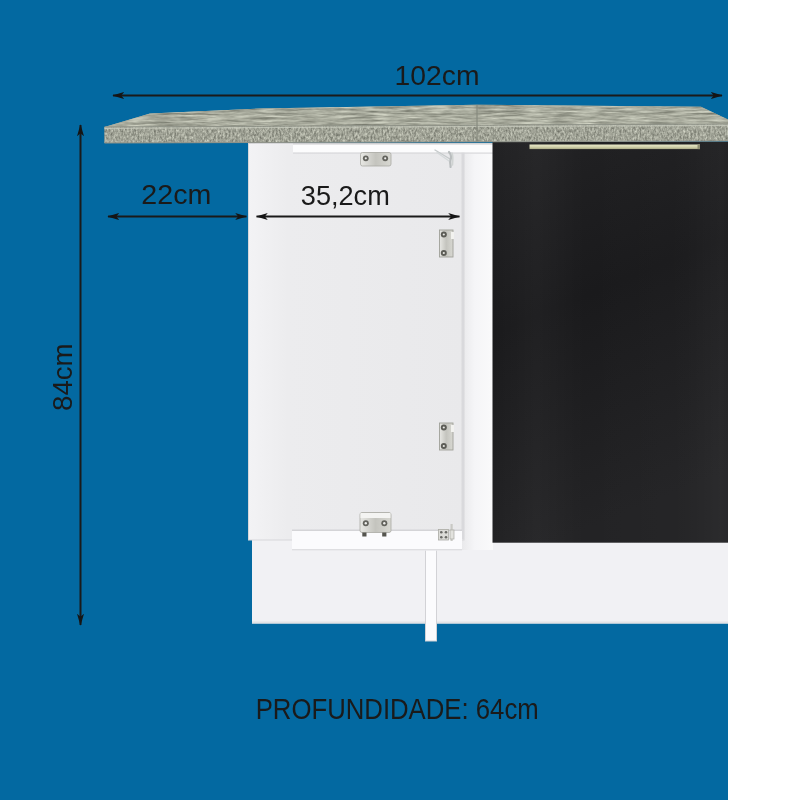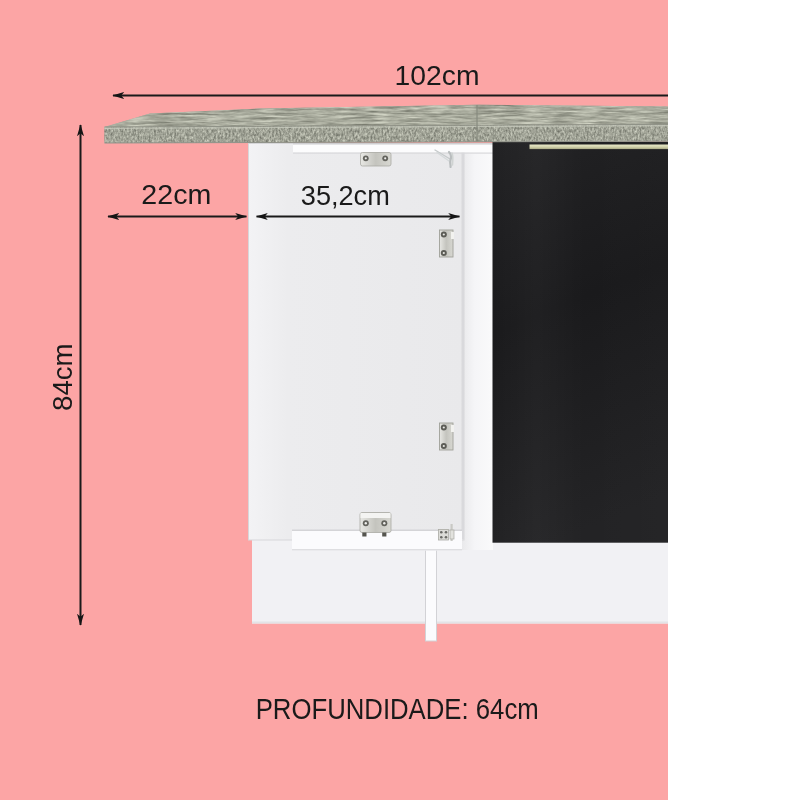--- a/index.html
+++ b/index.html
@@ -1,16 +1,16 @@
 <!DOCTYPE html>
 <html><head>
 <meta charset="utf-8">
 <style>
   html,body{margin:0;padding:0;background:#ffffff;}
-  #scene{position:relative;width:668px;height:800px;background:#fca5a5;overflow:hidden;}
+  #scene{position:relative;width:728px;height:800px;background:#0369a1;overflow:hidden;}
   svg{display:block;}
   text{font-family:"Liberation Sans", sans-serif;fill:#1a1a1a;}
 </style>
 </head>
 <body>
 <div id="scene">
 <svg width="800" height="800" viewBox="0 0 800 800">
   <defs>
     <marker id="ah" viewBox="0 0 12 8" refX="11.3" refY="4" markerWidth="12" markerHeight="8" orient="auto-start-reverse" markerUnits="userSpaceOnUse">
       <path d="M0,0.5 L12,4 L0,7.5 L3,4 Z" fill="#151515"></path>

